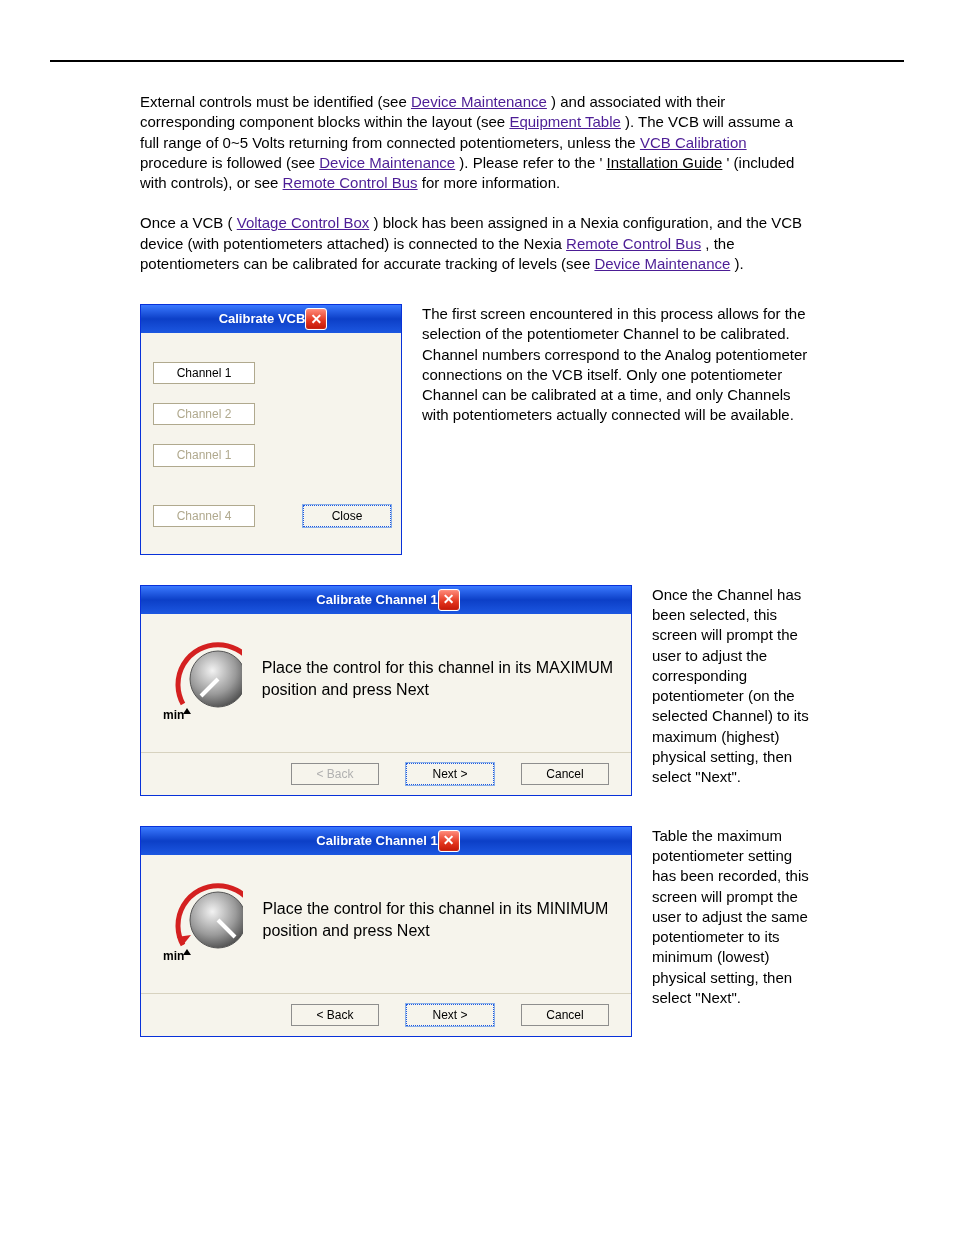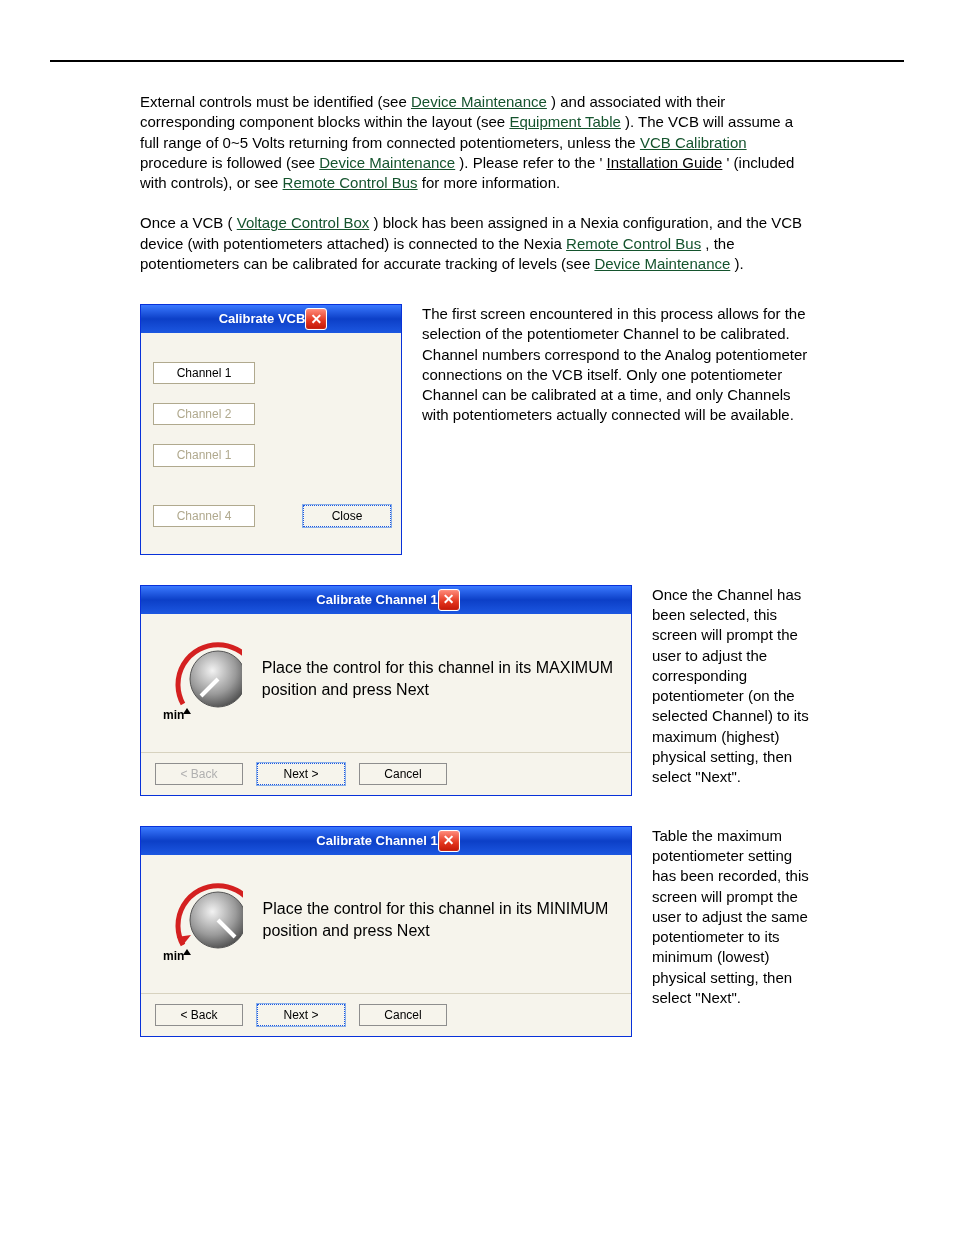--- a/index.html
+++ b/index.html
@@ -1,37 +1,37 @@
 <!DOCTYPE html>
 <html><head>
 <meta charset="utf-8">
 <style>
   body{margin:0;background:#fff;font-family:Arial,Helvetica,sans-serif;font-size:15px;color:#000;line-height:1.35}
   .page{width:954px;min-height:1235px;margin:0 auto;position:relative;padding:60px 0 80px}
   .hr{border:none;border-top:2px solid #000;margin:0 50px}
   .content{margin:30px 140px 0 140px}
-  a.link{color:#14532d;text-decoration:underline}
+  a.link{color:#4c1d95;text-decoration:underline}
   .ulined{text-decoration:underline}
   .para{margin:0 0 20px 0}
   .row{display:flex;align-items:flex-start;margin-bottom:30px}
   .row .text{flex:1;margin-left:20px}
   
   .dlg{border:1px solid #0831d9;background:#f6f4ec;font-family:Tahoma,Arial,sans-serif;font-size:13px;color:#000}
   .dlg-title{height:28px;background:linear-gradient(180deg,#3a79ff 0%,#0c3fc7 50%,#1c57e1 100%);color:#fff;font-weight:bold;display:flex;align-items:center;justify-content:center;padding:0 4px 0 8px}
   .closebox{width:20px;height:20px;background:linear-gradient(180deg,#ff8b7a 0%,#e2341d 60%,#c21807 100%);border:1px solid #fff;border-radius:3px;display:flex;align-items:center;justify-content:center;color:#fff;font-weight:bold;font-size:14px;font-family:Arial,sans-serif;box-shadow:inset 0 0 1px rgba(255,255,255,.6)}
   .dlg-small{width:260px}
   .dlg-big{width:490px}
   .dlg-body{padding:10px 6px 8px 6px}
   .dlg-body-beige{background:#f6f4ec}
   .chan-btn{display:block;width:100px;padding:2px 0;margin:19px 0;background:#fff;border:1px solid #b0a98e;font-size:12px;color:#000;text-align:center}
   .chan-btn.disabled{color:#b0a98e}
   .btn{display:inline-block;min-width:70px;padding:2px 8px;background:#f6f4ec;border:1px solid #8e8e8e;font-size:12px;text-align:center;color:#000}
   .btn.disabled{color:#b0b0b0}
   .btn.focus{border:1px dotted #1c57e1;outline:1px solid #88aee8}
-  .dlg-btnrow{display:flex;gap:14px;padding:10px 14px;border-top:1px solid #d7d2bf}
+  .dlg-btnrow{display:flex;justify-content:flex-end;gap:27px;padding:10px 22px;border-top:1px solid #d7d2bf}
   .knob-wrap{display:flex;align-items:center;padding:10px 12px 18px 12px}
   .knob-text{margin-left:20px;font-size:16px}
   .ml-channels{margin-left:6px}
 </style>
 </head>
 <body>
 
 <div class="page">
   <hr class="hr">
   <div class="content">

